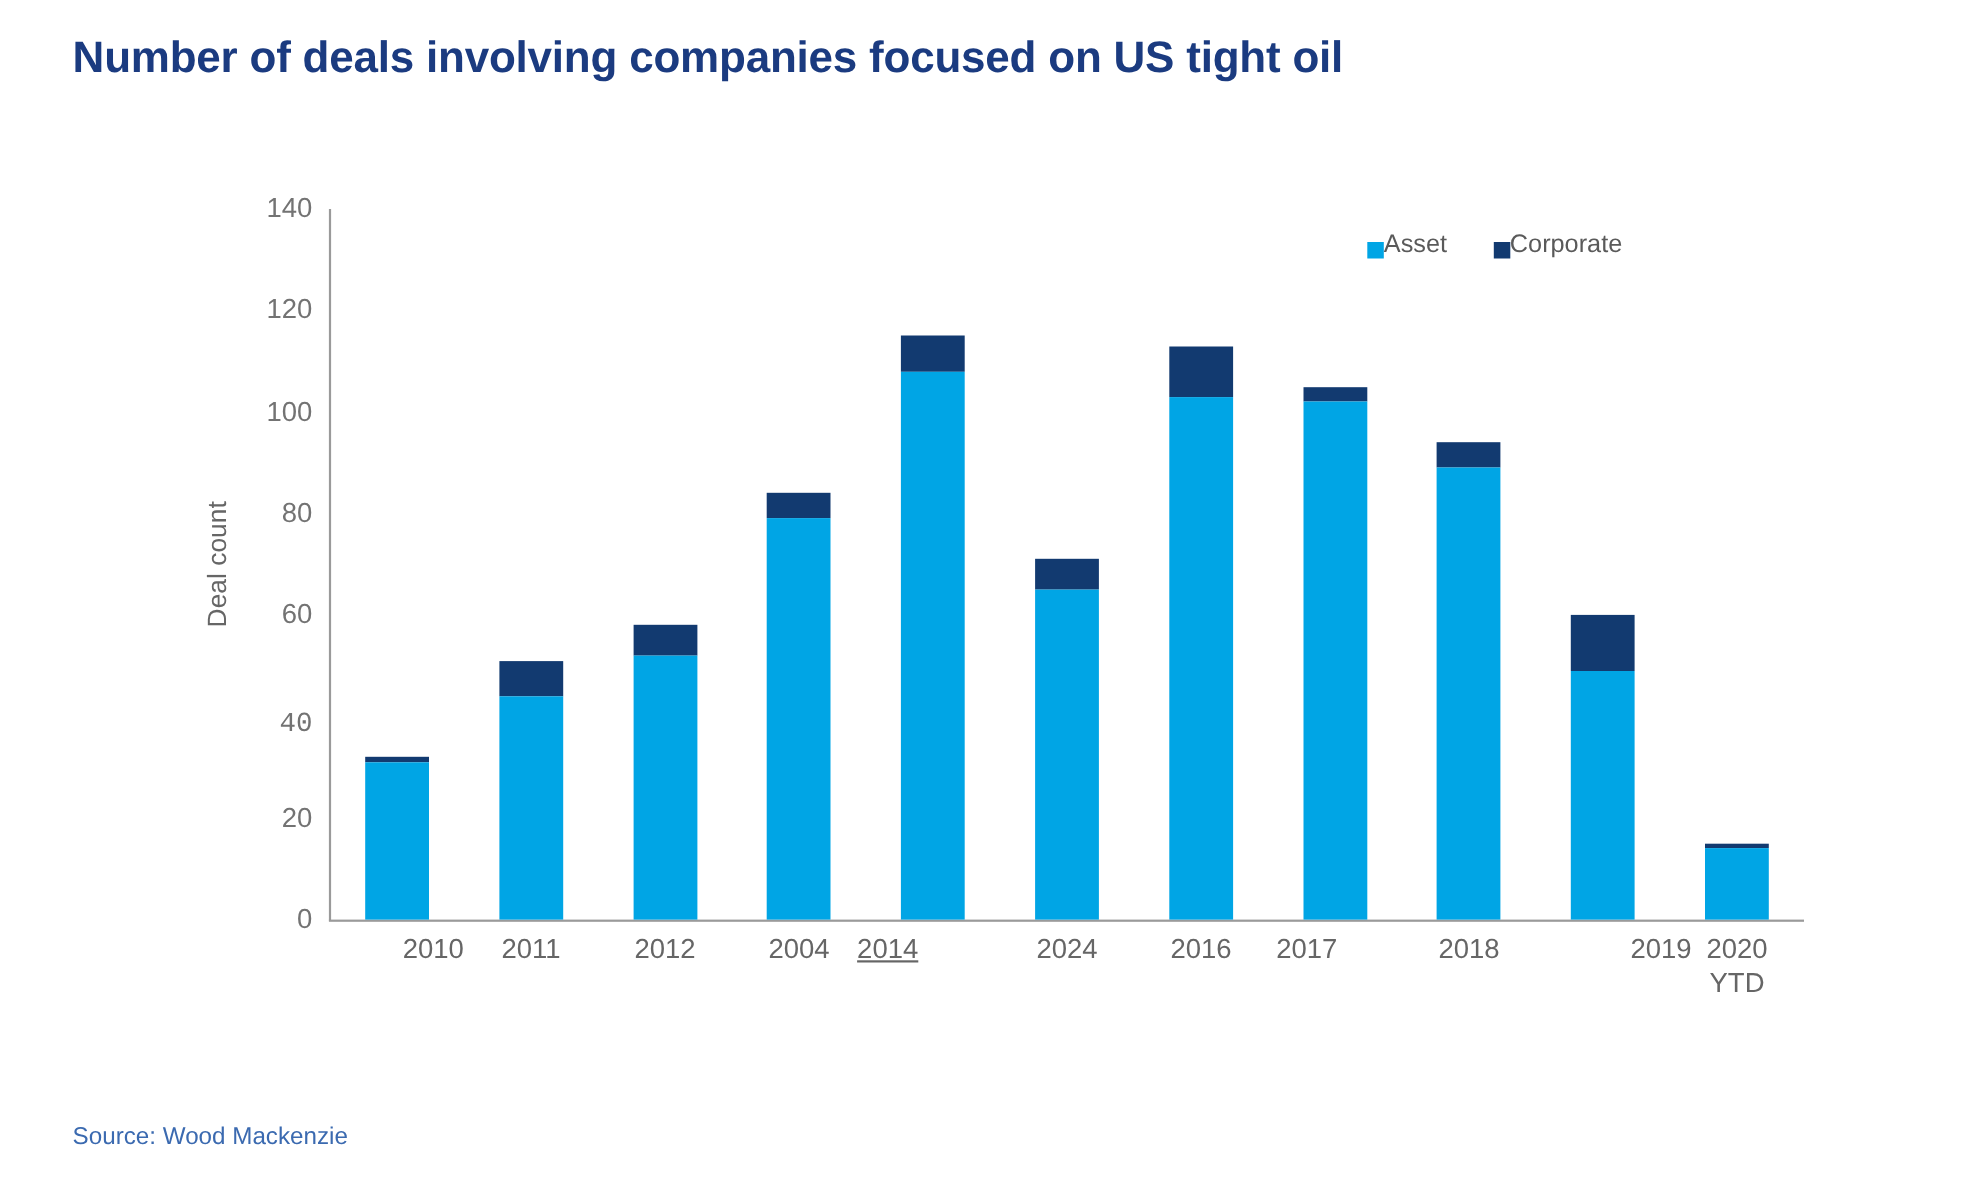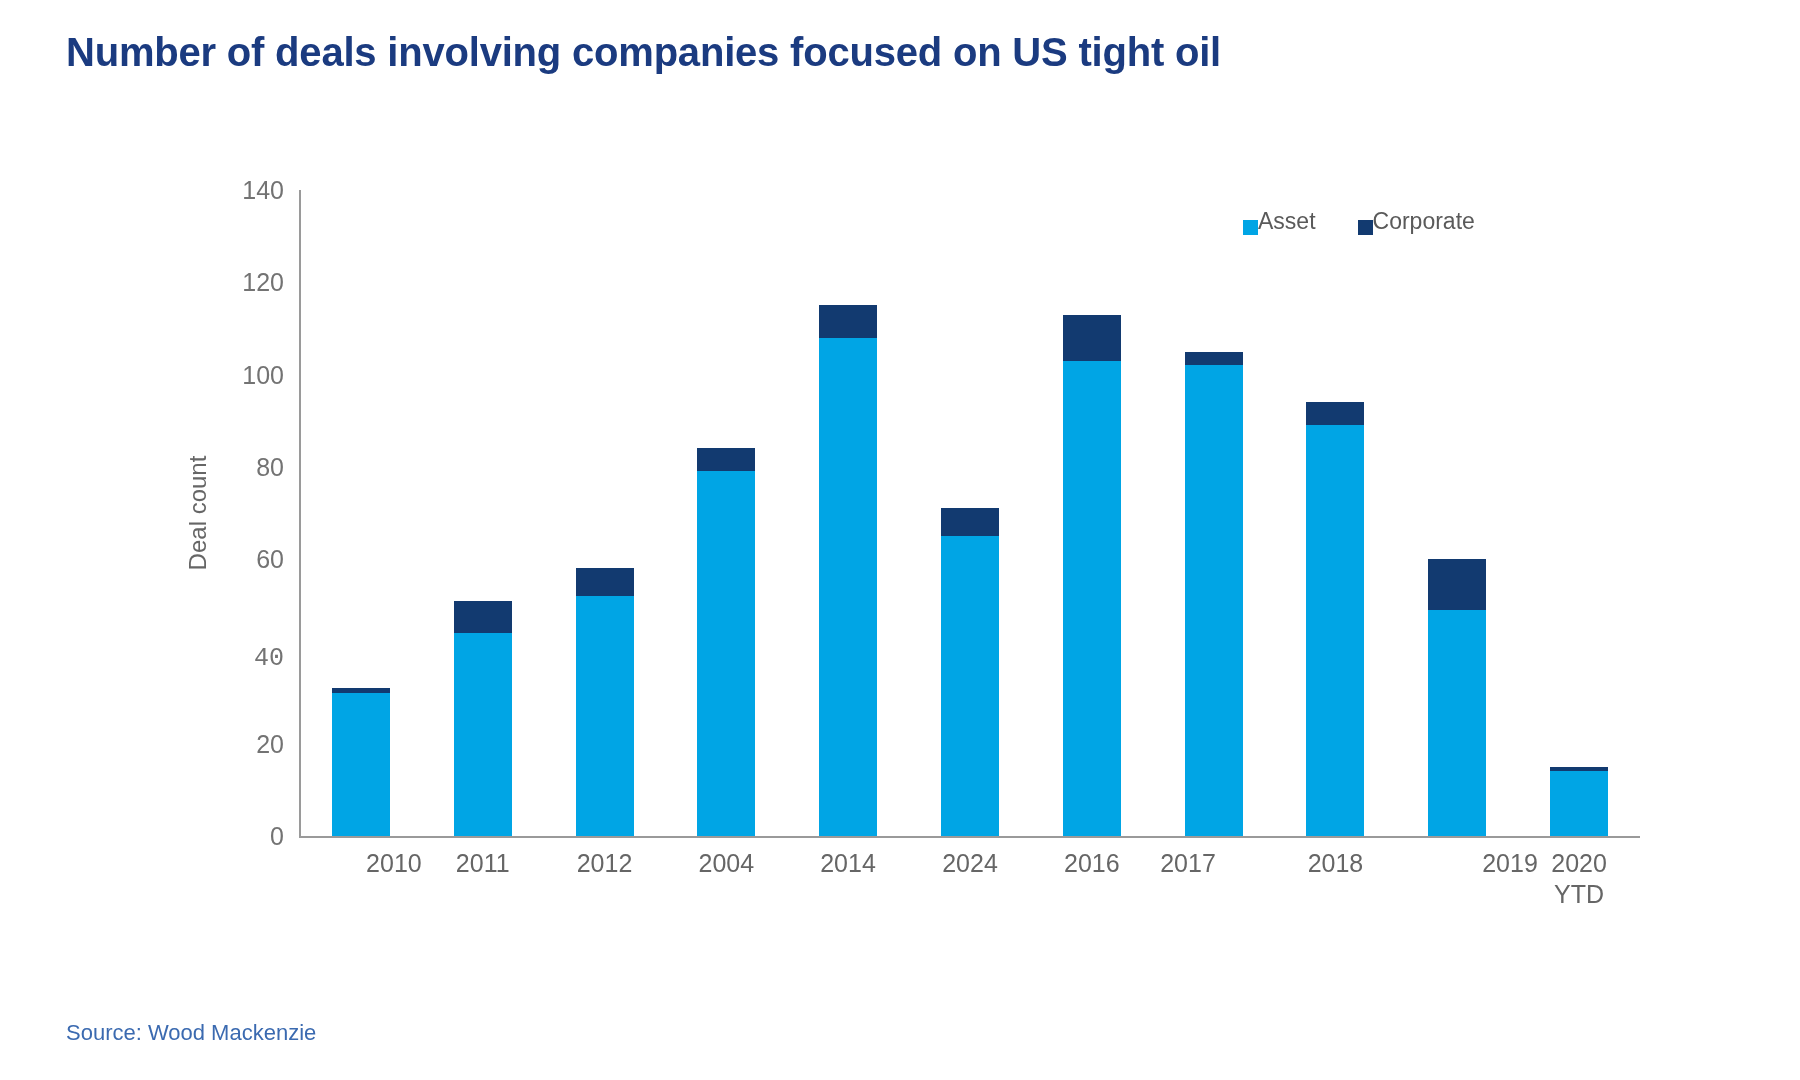--- a/index.html
+++ b/index.html
@@ -167,21 +167,21 @@
       <div class="barcol" style="left: 1250.09px; width: 58px;">
         <div class="seg-corporate" style="height: 4.61429px; background: rgb(18, 58, 112);"></div>
         <div class="seg-asset" style="height: 64.6px; background: rgb(0, 165, 229);"></div>
       </div>
     </div>
   <div id="xticks">
       <div class="xtick" style="left: 360.909px; margin-left: 33px;">2010</div>
       <div class="xtick" style="left: 482.727px;">2011</div>
       <div class="xtick" style="left: 604.545px;">2012</div>
       <div class="xtick" style="left: 726.364px;">2004</div>
-      <div class="xtick" style="left: 848px;">2014</div>
+      <div class="xtick" style="left: 807px; text-decoration: underline;">2014</div>
       <div class="xtick" style="left: 970px;">2024</div>
       <div class="xtick" style="left: 1091.82px;">2016</div>
       <div class="xtick" style="left: 1148px; margin-left: 40px;">2017</div>
       <div class="xtick" style="left: 1335.45px;">2018</div>
       <div class="xtick" style="left: 1510px;">2019</div>
       <div class="xtick" style="left: 1579.09px;">2020
 YTD</div>
     </div>
 
   <div class="legend">

